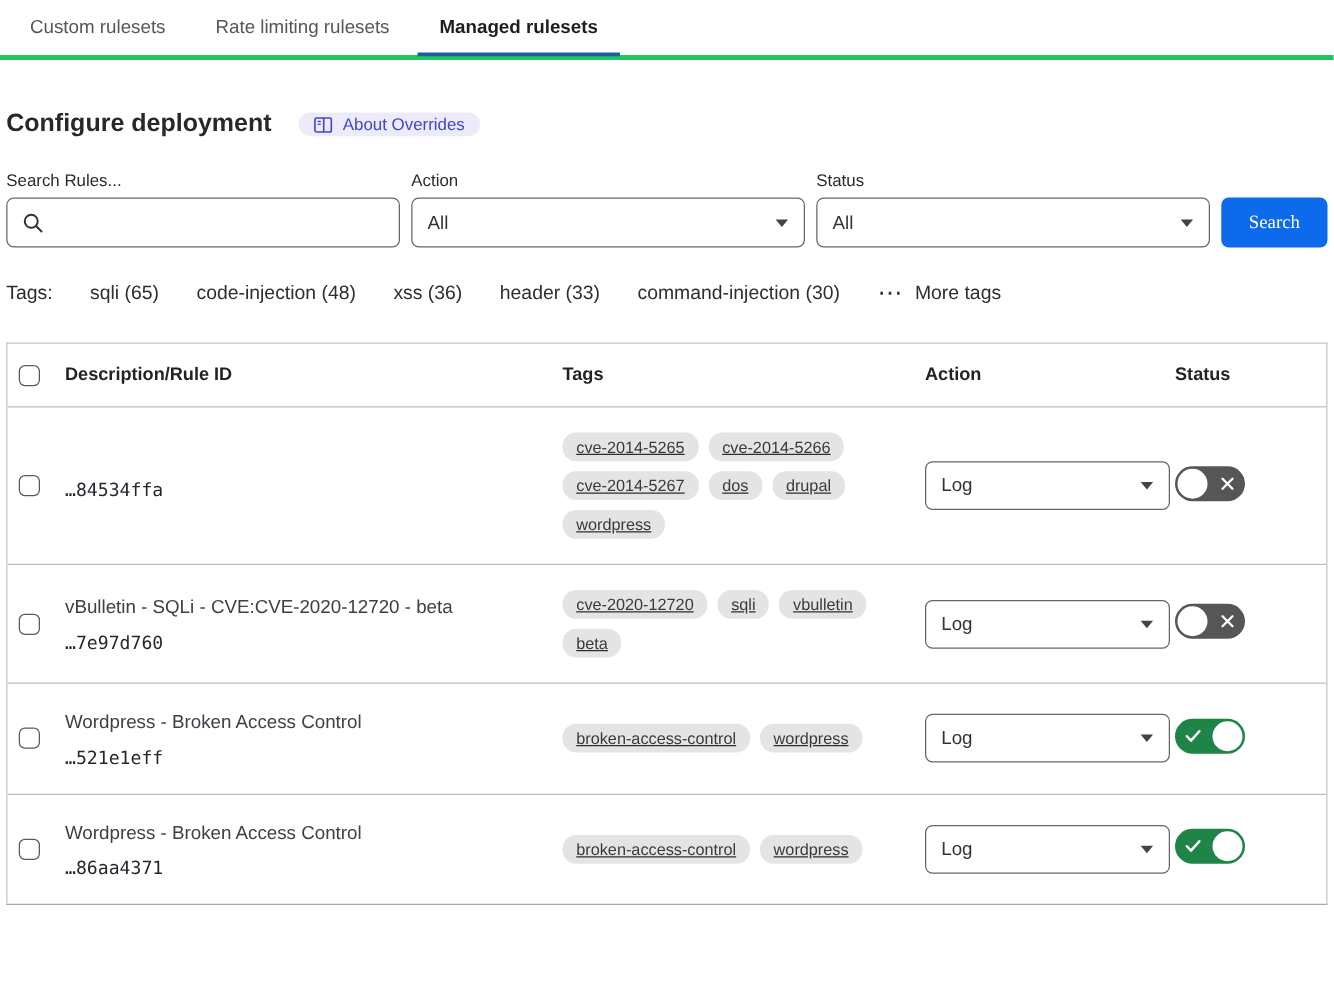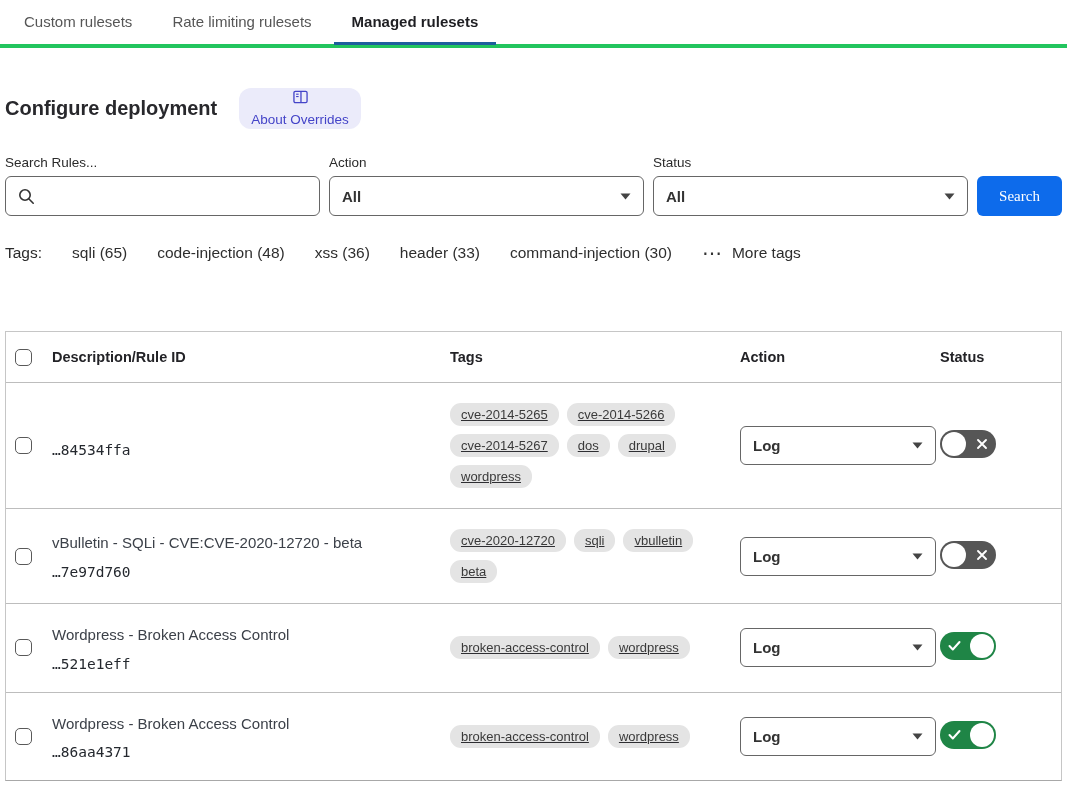--- a/index.html
+++ b/index.html
@@ -10,38 +10,38 @@
     color:#2e2e32; font-size:15px;
   }
   
   .tabbar { display:flex; gap:4px; padding:0 0 0 6px; border-bottom:4px solid #22c55e; }
   .tab { padding:13px 18px 12px; font-size:15px; color:#565656; cursor:pointer; border-bottom:3px solid transparent; margin-bottom:-1px; }
   .tab.active { color:#1e1e22; font-weight:700; border-bottom-color:var(--tab_underline,#1d5f9d); }
   
   .content { padding:0 5px; }
   .title-row { display:flex; align-items:center; gap:22px; margin-top:40px; }
   .page-title { font-size:20px; font-weight:700; color:#28282c; }
-  .badge { display:inline-flex; align-items:center; gap:8px; background:var(--badge_bg,#ebebfa); color:var(--badge_text,#4444c8); font-size:13.5px; padding:2px 12px; border-radius:12px; text-decoration:none; cursor:pointer;flex-direction:column; }
+  .badge { display:inline-flex; align-items:center; gap:8px; background:var(--badge_bg,#ebebfa); color:var(--badge_text,#4444c8); font-size:13.5px; padding:2px 12px; border-radius:12px; text-decoration:none; cursor:pointer; }
   .badge svg { flex:none; }
   
   .filters { display:flex; align-items:flex-end; gap:9px; margin-top:26px; }
   .field label { display:block; font-size:13.5px; color:#2b2b2b; margin-bottom:6px; }
-  .input, .select { height:40px; border:1px solid #666; border-radius:6px; background:#fff; display:flex; align-items:center; padding:0 12px;font-weight:bold; }
+  .input, .select { height:40px; border:1px solid #666; border-radius:6px; background:#fff; display:flex; align-items:center; padding:0 12px; }
   .search-field .input { width:315px; gap:8px; }
   .action-field .select, .status-field .select { width:315px; justify-content:space-between; cursor:pointer; }
   .select .val { color:#333; }
   .search-btn { flex:none; width:85px; height:40px; border:none; border-radius:6px; background:var(--accent_blue,#0d6beb); color:#fff; font-size:15px; font-family:Liberation Serif, serif; cursor:pointer; }
   
   .tagsbar { display:flex; align-items:center; gap:30px; margin-top:28px; font-size:15.5px; }
   .tagsbar .tags-label { color:#2b2b2b; }
   .taglink { color:#2e2e2e; text-decoration:none; cursor:pointer; }
   .more-tags { display:inline-flex; align-items:center; gap:9px; color:#2e2e2e; cursor:pointer; text-decoration:none; }
   .dots { font-size:20px; line-height:10px; letter-spacing:1px; color:#333; }
   
-  .table { margin-top:69px; border:1px solid #c6c6c6; border-bottom-color:#a8a8a8; }
+  .table { margin-top:30px; border:1px solid #c6c6c6; border-bottom-color:#a8a8a8; }
   .thead, .trow { display:grid; grid-template-columns:46px 398px 290px 200px 1fr; align-items:center; }
   .thead { min-height:50px; font-weight:700; font-size:14.5px; color:#232327; }
   .trow { border-top:1px solid #bdbdbd; padding:20px 0; }
   .cell { padding-right:12px; }
   .cb-cell { display:flex; justify-content:center; }
   .checkbox { width:17px; height:17px; border:1.6px solid #595959; border-radius:5px; background:#fff; display:inline-block; cursor:pointer; }
   .desc { color:#3c4149; font-size:15px; line-height:1.5; }
   .rule-id { font-family:"DejaVu Sans Mono", monospace; font-size:14.5px; color:#24282e; margin-top:9px; }
   .tags-cell { display:flex; flex-wrap:wrap; gap:8px; align-content:center;text-decoration:underline; }
   .pill { background:#e4e4e4; color:#3a3a3a; font-size:13px; padding:4px 11px; border-radius:11px; white-space:nowrap; cursor:pointer; }

